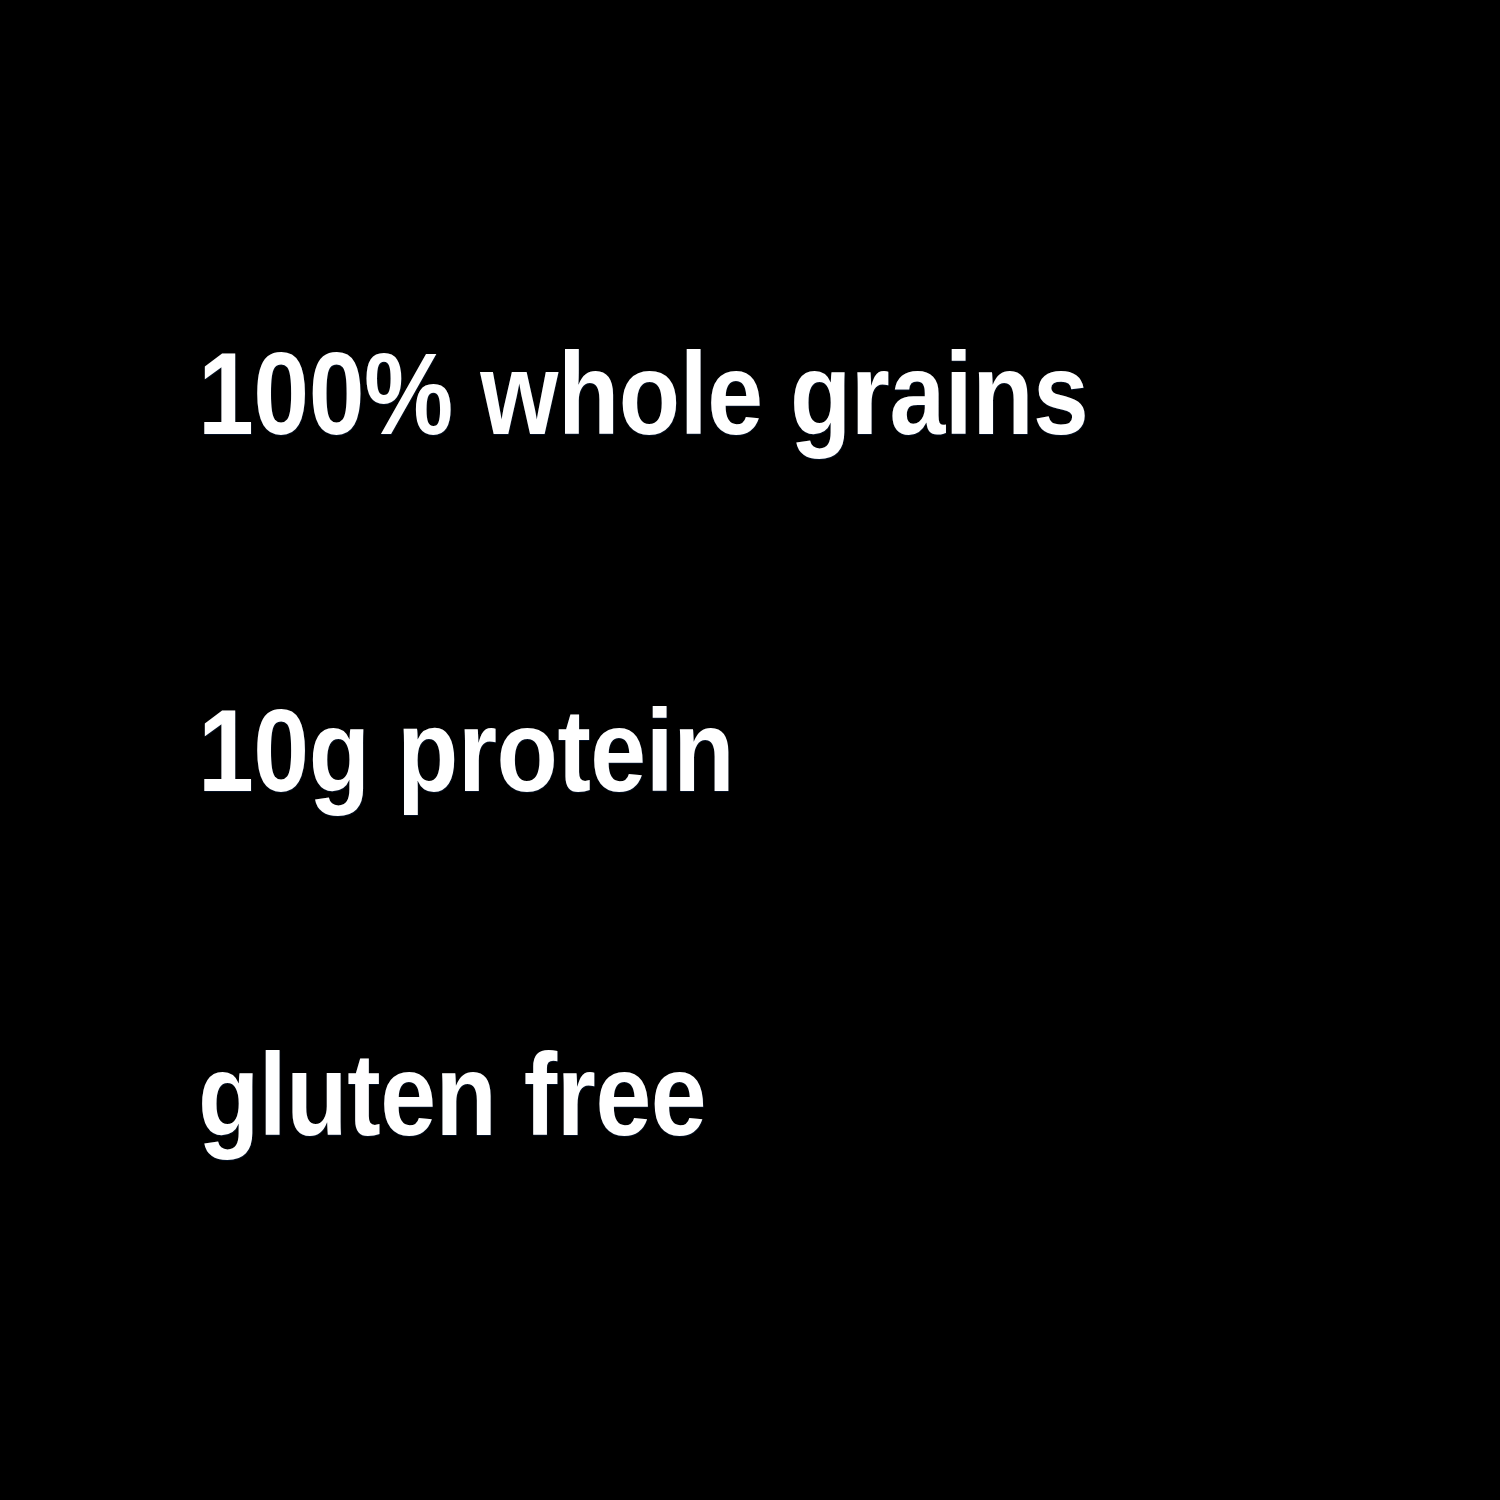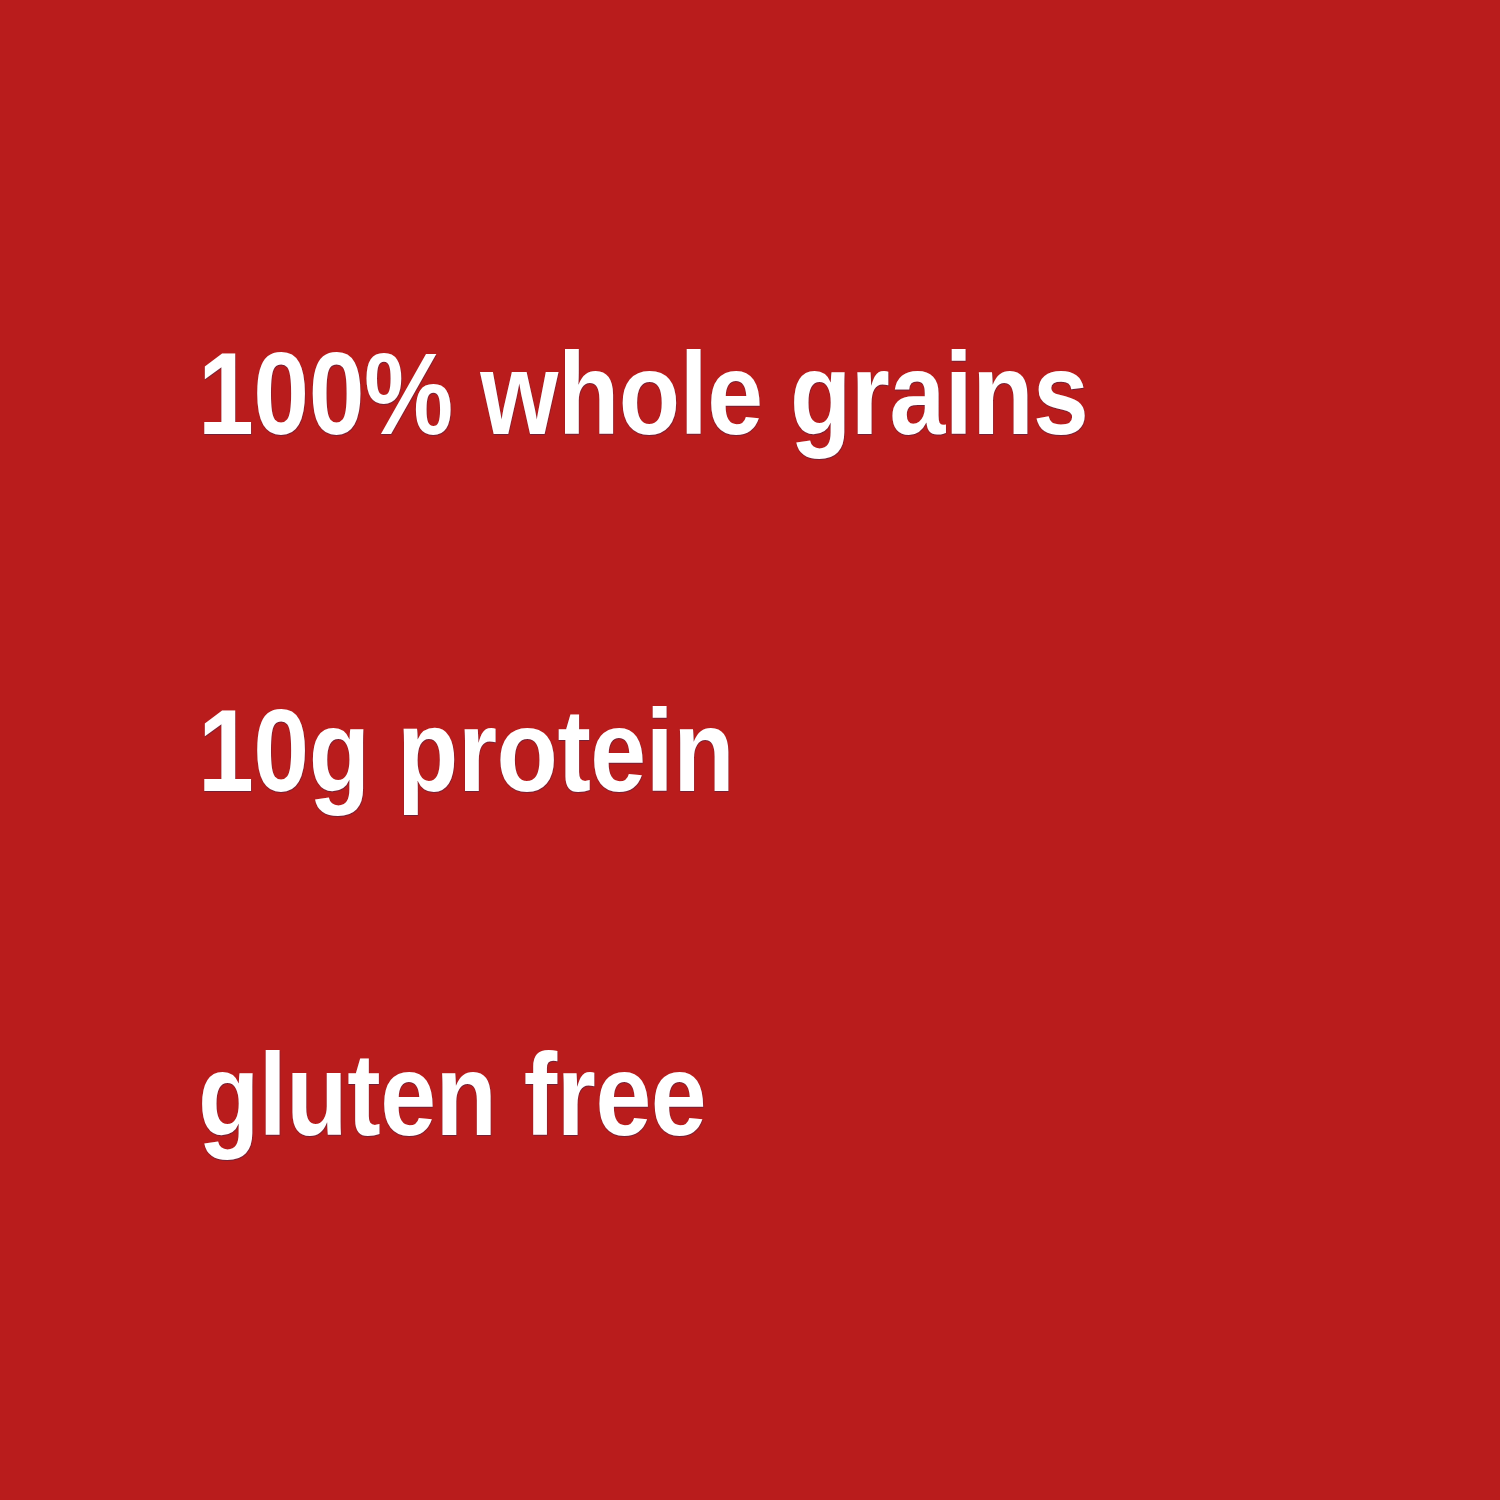--- a/index.html
+++ b/index.html
@@ -55,21 +55,21 @@
   }
 
   
   .claim-line.line-1 { top: 336px; }
   .claim-line.line-2 { top: 693px; }
   .claim-line.line-3 { top: 1037px; }
 </style>
 </head>
 <body>
 
-<div id="product-callout-panel" style="background: #b91c1c; padding-left: 28px;">
+<div id="product-callout-panel" style="background: #000000; padding-left: 28px;">
 
   <ul class="claims-list">
 
     <li class="claim-line line-1" style="color: rgb(255, 255, 255);">100% whole grains</li>
 
     <li class="claim-line line-2" style="color: rgb(255, 255, 255);">10g protein</li>
 
     <li class="claim-line line-3" style="color: rgb(255, 255, 255);">gluten free</li>
 
   </ul>

